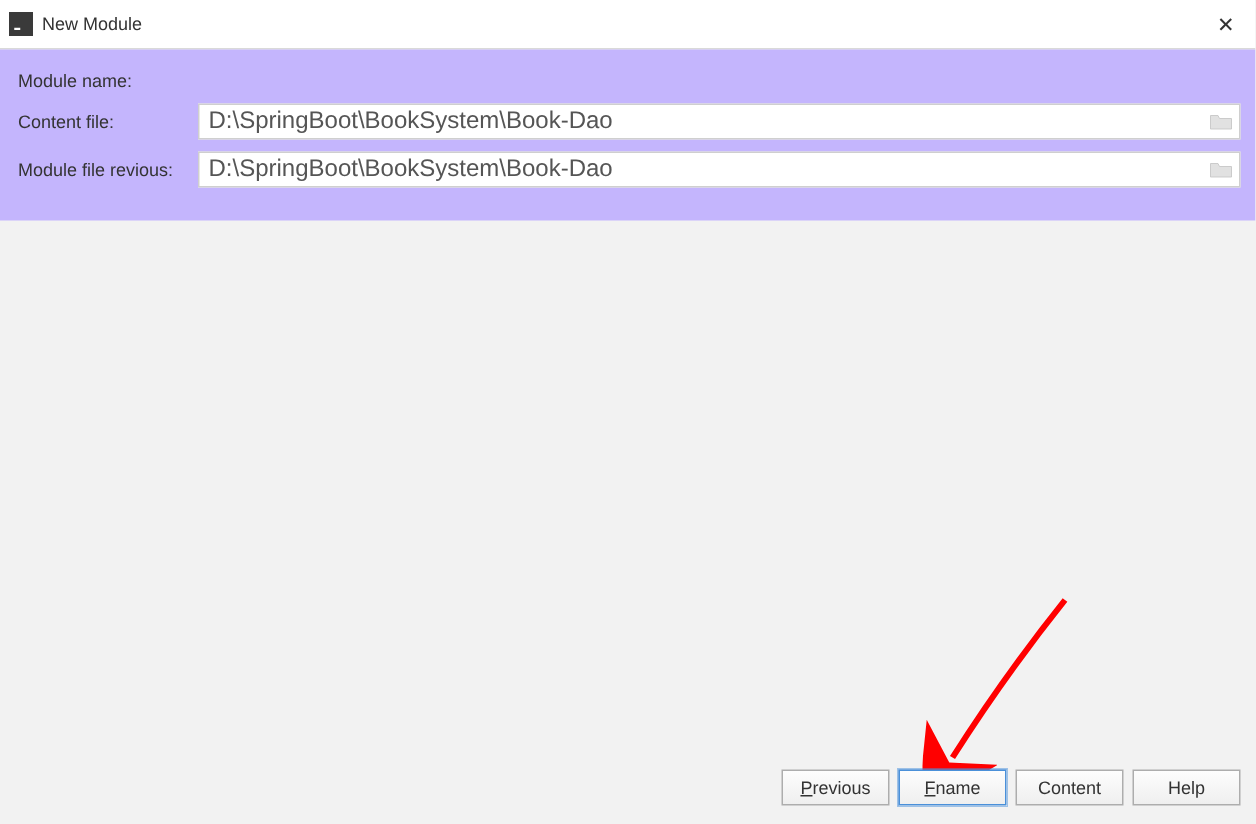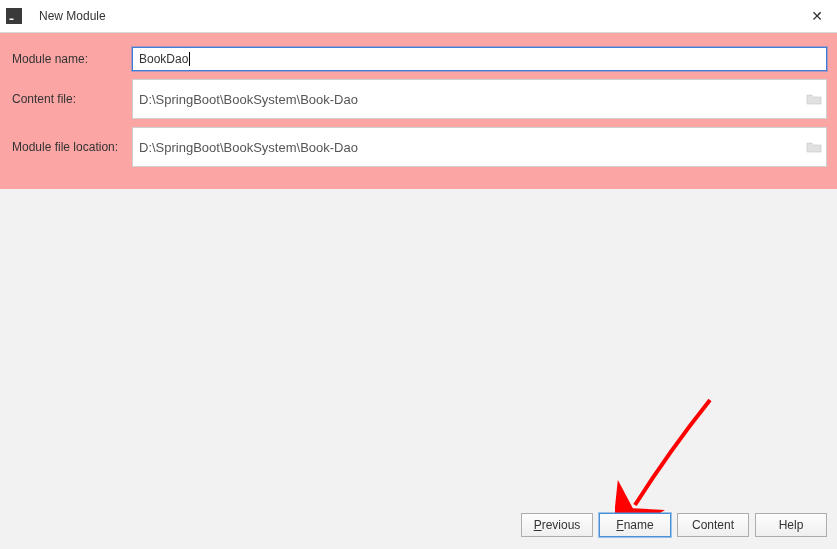--- a/index.html
+++ b/index.html
@@ -18,21 +18,20 @@
       position: relative;
     }
 
     .title-bar {
       height: 28px;
       background: #ffffff;
       display: flex;
       align-items: center;
       padding: 16px 6px;
       border-bottom: 1px solid #d9d9d9;
-      gap: 11px;
     }
 
     .app-icon {
       width: 16px;
       height: 16px;
       background: #3a3a3a;
       color: #fff;
       display: flex;
       align-items: center;
       justify-content: center;
@@ -49,21 +48,21 @@
     .close-btn {
       font-size: 14px;
       font-family: Arial, sans-serif;
       color: #333;
       padding: 2px 8px;
       cursor: pointer;
     }
 
     .content {
       padding: 14px 10px;
-      background: #fca5a5;
+      background: #c4b5fd;
     }
 
     .form-row {
       display: flex;
       align-items: center;
       margin-bottom: 8px;
     }
 
     .form-label {
       width: 122px;
@@ -91,25 +90,25 @@
       outline: none;
     }
 
     .text-input.focused {
       border: 1px solid #3b7dd8;
       box-shadow: 0 0 0 1px rgba(59,125,216,0.4);
     }
 
     .readonly-field {
       width: 100%;
-      height: 40px;
+      height: 24px;
       border: 1px solid #cfcfcf;
       padding: 2px 28px 2px 6px;
       font-family: inherit;
-      font-size: 13px;
+      font-size: 16px;
       background: #fff;
       color: #555;
       display: flex;
       align-items: center;
       position: relative;
     }
 
     .folder-icon {
       position: absolute;
       right: 4px;
@@ -183,44 +182,38 @@
     </svg>
   </div>
   <div class="title-text">New Module</div>
   <div class="close-btn">✕</div>
 </div>
 
 <div class="content">
 
   <div class="form-row">
     <div class="form-label">Module name:</div>
-    <div class="input-wrap">
-      <div class="text-input focused" style="display:flex;align-items:center;">
-        <span>BookDao</span>
-          <span class="caret"></span>
-      </div>
-    </div>
   </div>
 
   <div class="form-row">
     <div class="form-label">Content file:</div>
     <div class="input-wrap">
       <div class="readonly-field">
         <span>D:\SpringBoot\BookSystem\Book-Dao</span>
         <span class="folder-icon">
           <svg width="16" height="14" viewBox="0 0 16 14">
             <path d="M1 3 L1 12 L15 12 L15 5 L7 5 L6 3 Z" fill="#c9c9c9" stroke="#999" stroke-width="0.6"></path>
           </svg>
         </span>
       </div>
     </div>
   </div>
 
   <div class="form-row">
-    <div class="form-label">Module file location:</div>
+    <div class="form-label">Module file revious:</div>
     <div class="input-wrap">
       <div class="readonly-field">
         <span>D:\SpringBoot\BookSystem\Book-Dao</span>
         <span class="folder-icon">
           <svg width="16" height="14" viewBox="0 0 16 14">
             <path d="M1 3 L1 12 L15 12 L15 5 L7 5 L6 3 Z" fill="#c9c9c9" stroke="#999" stroke-width="0.6"></path>
           </svg>
         </span>
       </div>
     </div>

